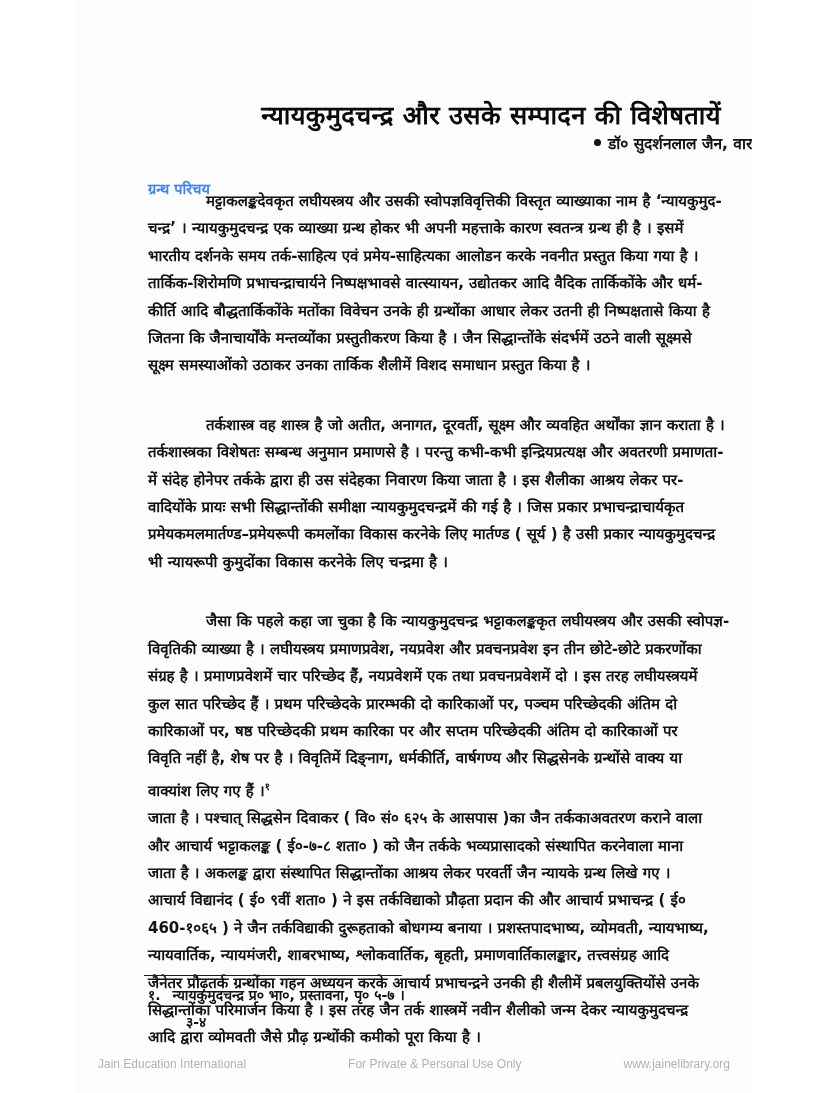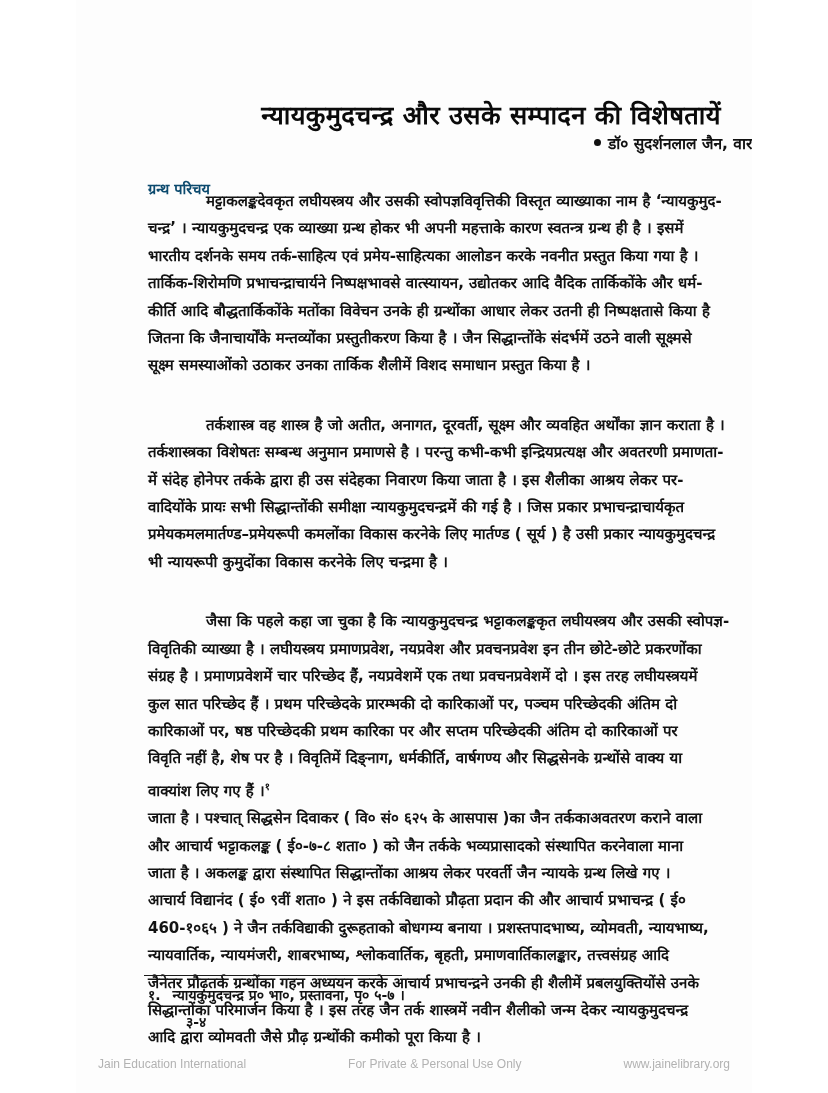--- a/index.html
+++ b/index.html
@@ -66,21 +66,21 @@
     white-space: nowrap;
   }
 
   
   .section-heading {
     position: absolute;
     left: 72px;
     top: 178px;
     font-size: 14.5px;
     font-weight: bold;
-    color: #0c4a6e;
+    color: #3b82f6;
   }
 
   
   .body-col {
     position: absolute;
     left: 72px;
     top: 188px;
     width: 686px;
   }
 

